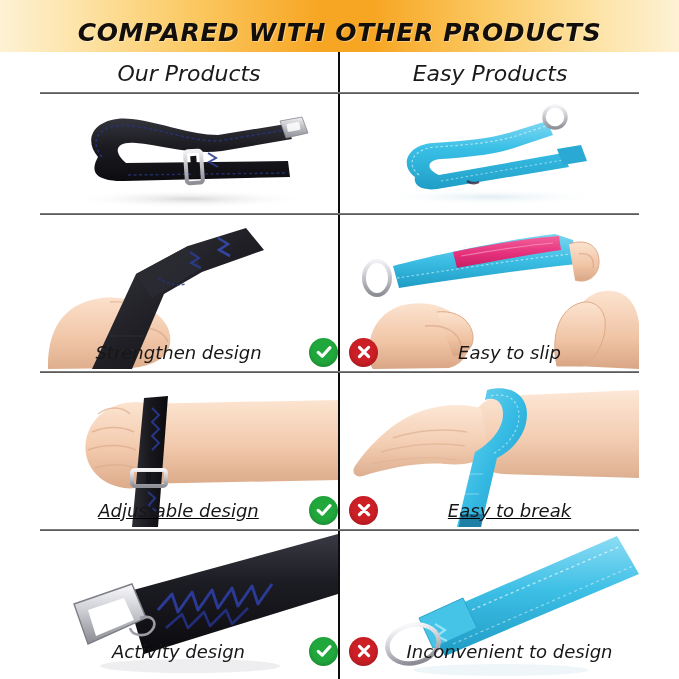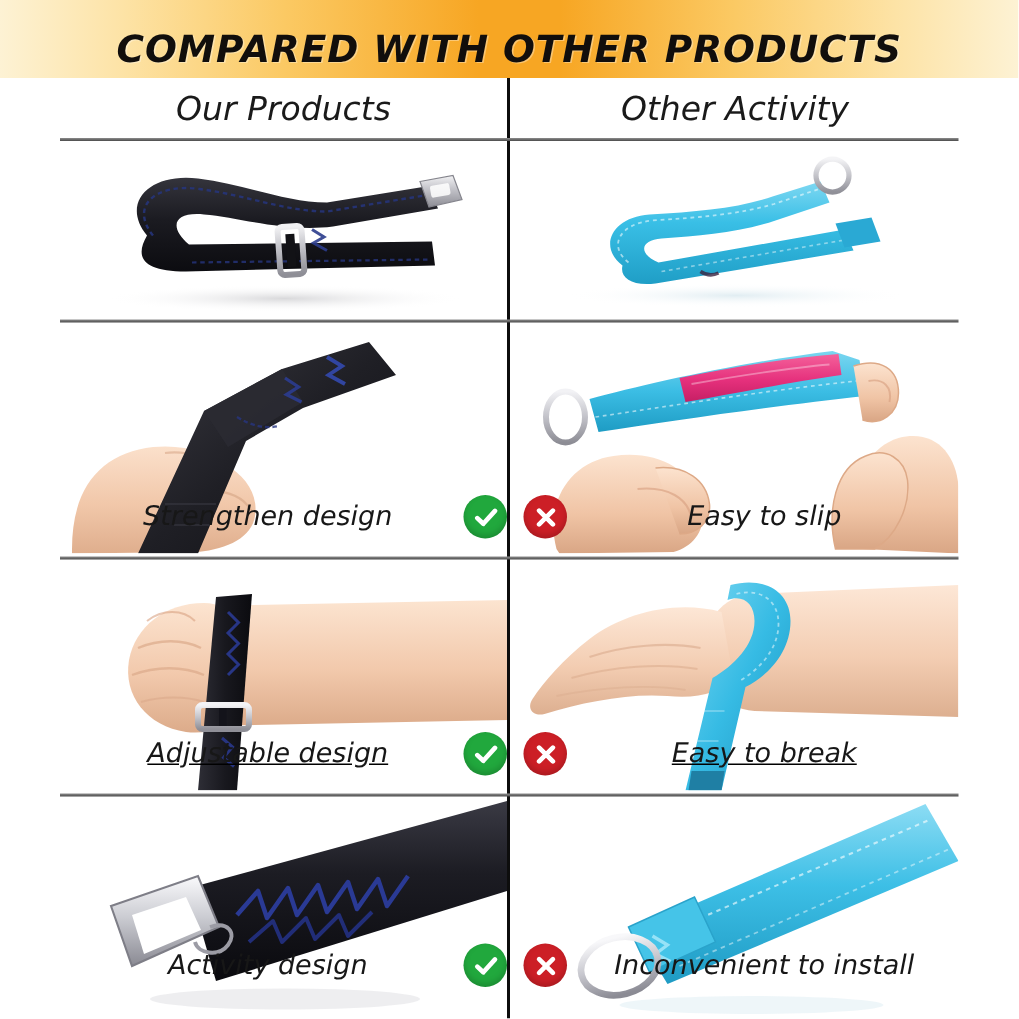--- a/index.html
+++ b/index.html
@@ -64,21 +64,21 @@
   .cell.row1{top:95px;height:116px;}
   .cell.row2{top:216px;height:153px;}
   .cell.row3{top:374px;height:153px;}
   .cell.row4{top:532px;height:147px;}
 
   .photo{position:absolute;left:0;top:0;width:100%;height:100%;}
 
   
   .caption-band{
     position:absolute;height:44px;
-    display:flex;align-items:flex-start;
+    display:flex;align-items:center;
   }
   .caption-band.left{left:40px;width:298px;justify-content:flex-start;padding-left:14px;box-sizing:border-box;}
   .caption-band.right{left:341px;width:298px;justify-content:flex-start;padding-left:8px;box-sizing:border-box;}
   .caption-band.b2{top:330px;}
   .caption-band.b3{top:488px;text-decoration:underline;}
   .caption-band.b4{top:629px;}
 
   .cap-text{
     font-family:"DejaVu Sans", sans-serif;
     font-style:italic;font-size:18px;color:#171717;
@@ -102,21 +102,21 @@
   
   .ph-bg{position:absolute;inset:0;background:#ffffff;}
 </style>
 </head>
 <body>
 
 <div class="banner"></div>
 <div class="banner-title">COMPARED WITH OTHER PRODUCTS</div>
 
 <div class="colhead left">Our Products</div>
-<div class="colhead right">Other Activity</div>
+<div class="colhead right">Easy Products</div>
 
 <div class="vline"></div>
 <div class="hrule r1"></div>
 <div class="hrule r2"></div>
 <div class="hrule r3"></div>
 <div class="hrule r4"></div>
 
 <div class="cell left row1">
   <div class="ph-bg"></div>
   <svg class="photo" viewBox="0 0 298 116" preserveAspectRatio="xMidYMid meet">
@@ -452,15 +452,15 @@
     </span>
   </div>
 </div>
 <div class="caption-band right b4">
   <div class="cap-right-inner">
     <span class="badge no">
       <svg width="20" height="20" viewBox="0 0 20 20">
           <path d="M5.4 5.4 L14.6 14.6 M14.6 5.4 L5.4 14.6" fill="none" stroke="#ffffff" stroke-width="3.1" stroke-linecap="round"></path>
         </svg>
     </span>
-    <span class="cap-text">Inconvenient to install</span>
+    <span class="cap-text">Inconvenient to design</span>
   </div>
 </div>
 
 </body></html>

